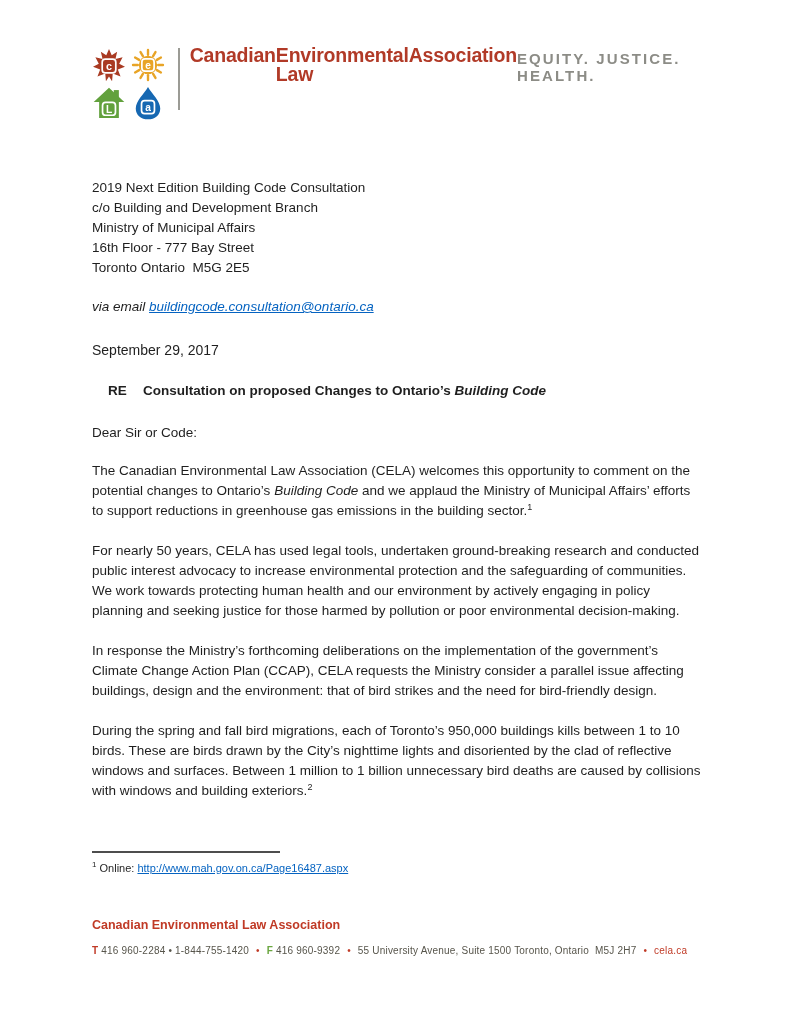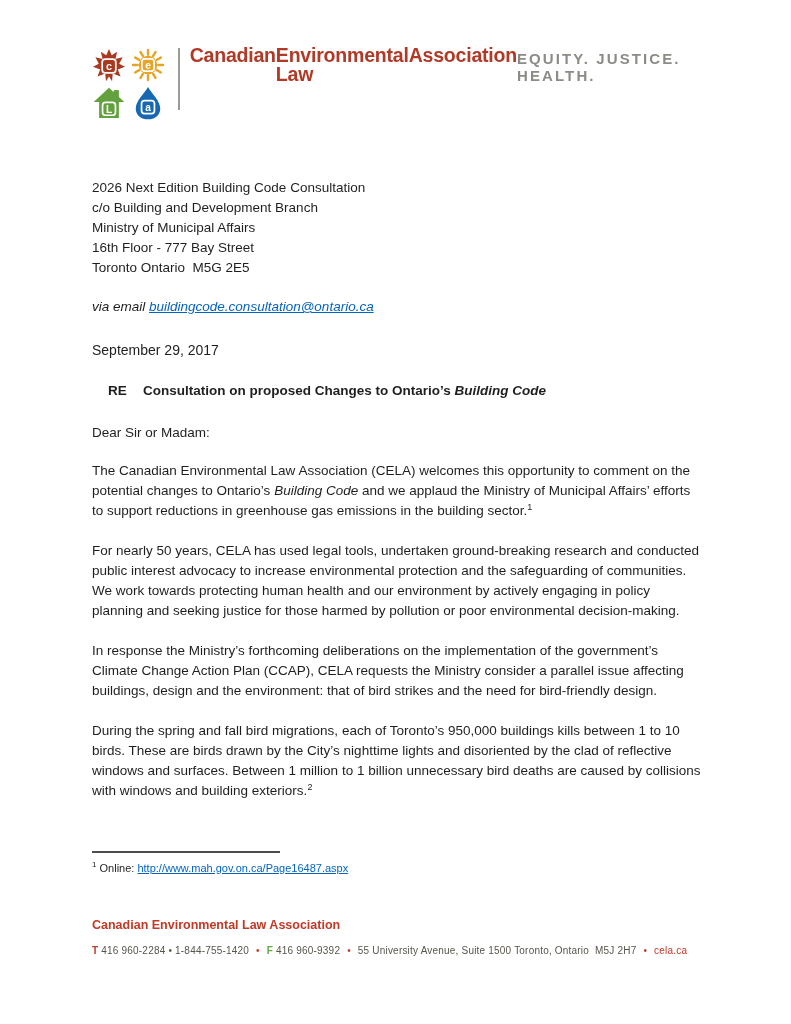--- a/index.html
+++ b/index.html
@@ -111,40 +111,40 @@
       <div class="logo-divider"></div>
       <div class="logo-text">
         <span class="org-line" style="color:#b13a27">Canadian</span>
         <span class="org-line" style="color:#b13a27">Environmental Law</span>
         <span class="org-line" style="color:#b13a27">Association</span>
         <span class="tagline" style="color:#8c8c86">EQUITY. JUSTICE. HEALTH.</span>
       </div>
     </div>
 
     <div class="recipient">
-      <div>2026 Next Edition Building Code Consultation</div>
+      <div>2019 Next Edition Building Code Consultation</div>
       <div>c/o Building and Development Branch</div>
       <div>Ministry of Municipal Affairs</div>
       <div>16th Floor - 777 Bay Street</div>
       <div>Toronto Ontario&nbsp; M5G 2E5</div>
     </div>
 
     <div class="via-email">
       <span>via email</span>
       <a class="doc-link">buildingcode.consultation@ontario.ca</a>
     </div>
 
     <div class="date-line">September 29, 2017</div>
 
     <div class="subject">
       <span class="re">RE</span>
       <span><span>Consultation on proposed Changes to Ontario’s </span><em>Building Code</em></span>
     </div>
 
-    <div class="salutation">Dear Sir or Madam:</div>
+    <div class="salutation">Dear Sir or Code:</div>
 
     <p class="para"><span>The Canadian Environmental Law Association (CELA) welcomes this opportunity to comment on the potential changes to Ontario’s </span><em>Building Code</em><span> and we applaud the Ministry of Municipal Affairs’ efforts to support reductions in greenhouse gas emissions in the building sector.</span><sup class="fn-ref">1</sup></p>
 
     <p class="para">For nearly 50 years, CELA has used legal tools, undertaken ground-breaking research and conducted public interest advocacy to increase environmental protection and the safeguarding of communities. We work towards protecting human health and our environment by actively engaging in policy planning and seeking justice for those harmed by pollution or poor environmental decision-making.</p>
 
     <p class="para">In response the Ministry’s forthcoming deliberations on the implementation of the government’s Climate Change Action Plan (CCAP), CELA requests the Ministry consider a parallel issue affecting buildings, design and the environment: that of bird strikes and the need for bird-friendly design.</p>
 
     <p class="para"><span>During the spring and fall bird migrations, each of Toronto’s 950,000 buildings kills between 1 to 10 birds. These are birds drawn by the City’s nighttime lights and disoriented by the clad of reflective windows and surfaces. Between 1 million to 1 billion unnecessary bird deaths are caused by collisions with windows and building exteriors.</span><sup class="fn-ref">2</sup></p>
 
     <div class="footnotes">

